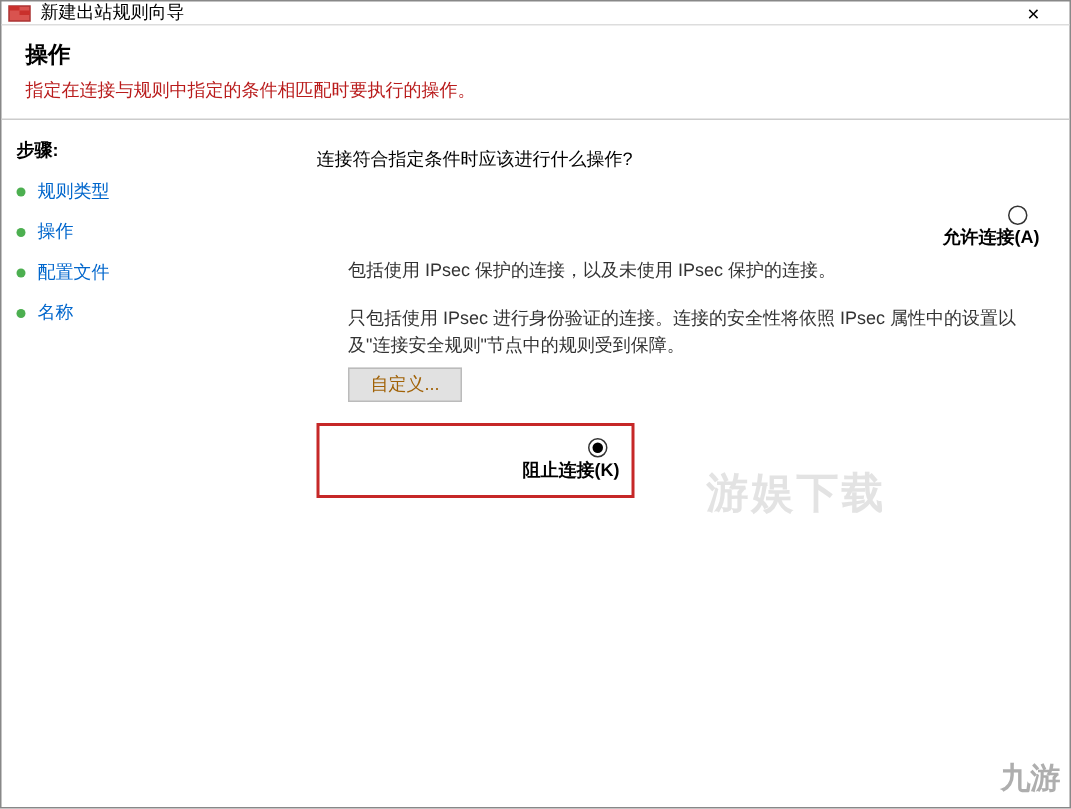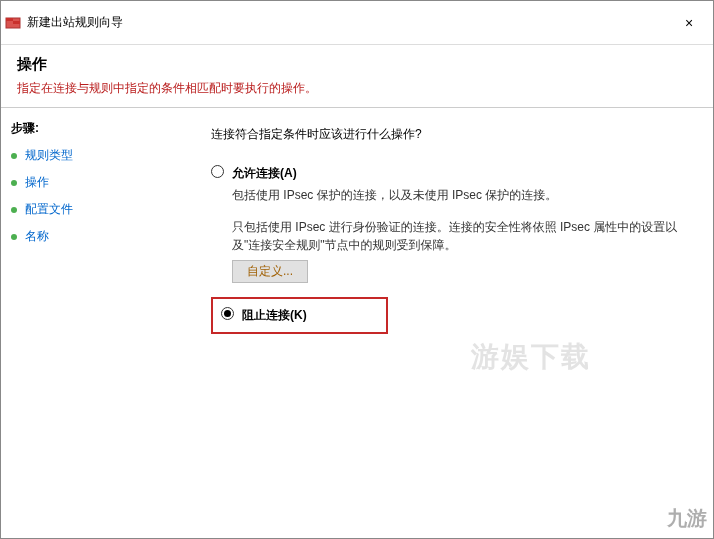--- a/index.html
+++ b/index.html
@@ -1,41 +1,41 @@
 <!DOCTYPE html>
 <html><head>
 <meta charset="utf-8">
 <style>
 * { box-sizing: border-box; margin: 0; padding: 0; }
 body { font-family: "Microsoft YaHei", "SimSun", sans-serif; font-size: 12px; background: #fff; color: #000; }
 .window { width: 714px; height: 539px; border: 1px solid #888; position: relative; background: #fff; }
-.titlebar { height: 44px; display: flex; align-items: center; padding: 0 4px; border-bottom: 1px solid #ddd; }
+.titlebar { height: 16px; display: flex; align-items: center; padding: 0 4px; border-bottom: 1px solid #ddd; }
 .titlebar .icon { width: 16px; height: 16px; margin-right: 6px; }
 .titlebar .title { flex: 1; font-size: 12px; }
 .close-btn { width: 40px; height: 100%; display: flex; align-items: center; justify-content: center; cursor: pointer; font-size: 14px; }
 .header { padding: 10px 16px 6px 16px; }
 .header h1 { font-size: 15px; font-weight: bold; margin-bottom: 6px; }
 .header p { font-size: 12px; color: #b91c1c; }
 .divider { border-top: 1px solid #ccc; margin: 4px 0 0 0; }
 .body { display: flex; height: 410px; }
 .sidebar { width: 180px; padding: 12px 10px; }
 .sidebar-title { font-weight: bold; font-size: 12px; margin-bottom: 10px; }
 .step { display: flex; align-items: center; margin-bottom: 10px; color: #0066cc; cursor: pointer; }
 .step .bullet { width: 6px; height: 6px; background: #4CAF50; border-radius: 50%; margin-right: 8px; flex-shrink: 0; }
 .step.active { color: #0066cc; }
 .content { flex: 1; padding: 18px 20px 10px 30px; font-size: 12px; position: relative; overflow: hidden; }
 .prompt { margin-bottom: 22px; }
 .option { margin-bottom: 14px; }
-.option-row { display: flex; align-items: flex-start; }
+.option-row { display: flex; align-items: flex-end; flex-direction: column; }
 .radio { width: 13px; height: 13px; border: 1px solid #333; border-radius: 50%; margin-right: 8px; background: #fff; position: relative; flex-shrink: 0; }
 .radio.selected::after { content: ""; position: absolute; width: 7px; height: 7px; background: #000; border-radius: 50%; top: 2px; left: 2px; }
 .option-label { font-weight: bold; font-size: 12px; }
 .option-desc { margin-left: 21px; margin-top: 4px; color: #333; line-height: 1.5; }
 .custom-btn { margin-left: 21px; margin-top: 6px; padding: 2px 14px; background: #e1e1e1; border: 1px solid #bbb; color: #a16207; font-size: 12px; }
-.option.highlighted { border: 2px solid #c62828; padding: 8px; width: 177px; }
+.option.highlighted { border: 2px solid #c62828; padding: 8px; width: 212px; }
 .footer { position: absolute; bottom: 0; left: 0; right: 0; height: 46px; display: flex; justify-content: flex-end; align-items: center; padding-right: 16px; gap: 6px; }
 .btn { padding: 3px 14px; background: #e1e1e1; border: 1px solid #999; font-size: 12px; cursor: pointer; }
 .btn.highlighted { outline: 2px solid #c62828; outline-offset: 1px; }
 .watermark { position: absolute; top: 230px; left: 290px; font-size: 28px; color: rgba(200,200,200,0.5); font-weight: bold; letter-spacing: 2px; pointer-events: none; }
 .logo-wm { position: absolute; bottom: 6px; right: 6px; font-size: 20px; color: rgba(120,120,120,0.6); font-weight: bold; pointer-events: none; }
 </style>
 </head>
 <body>
 
 <div class="window">

